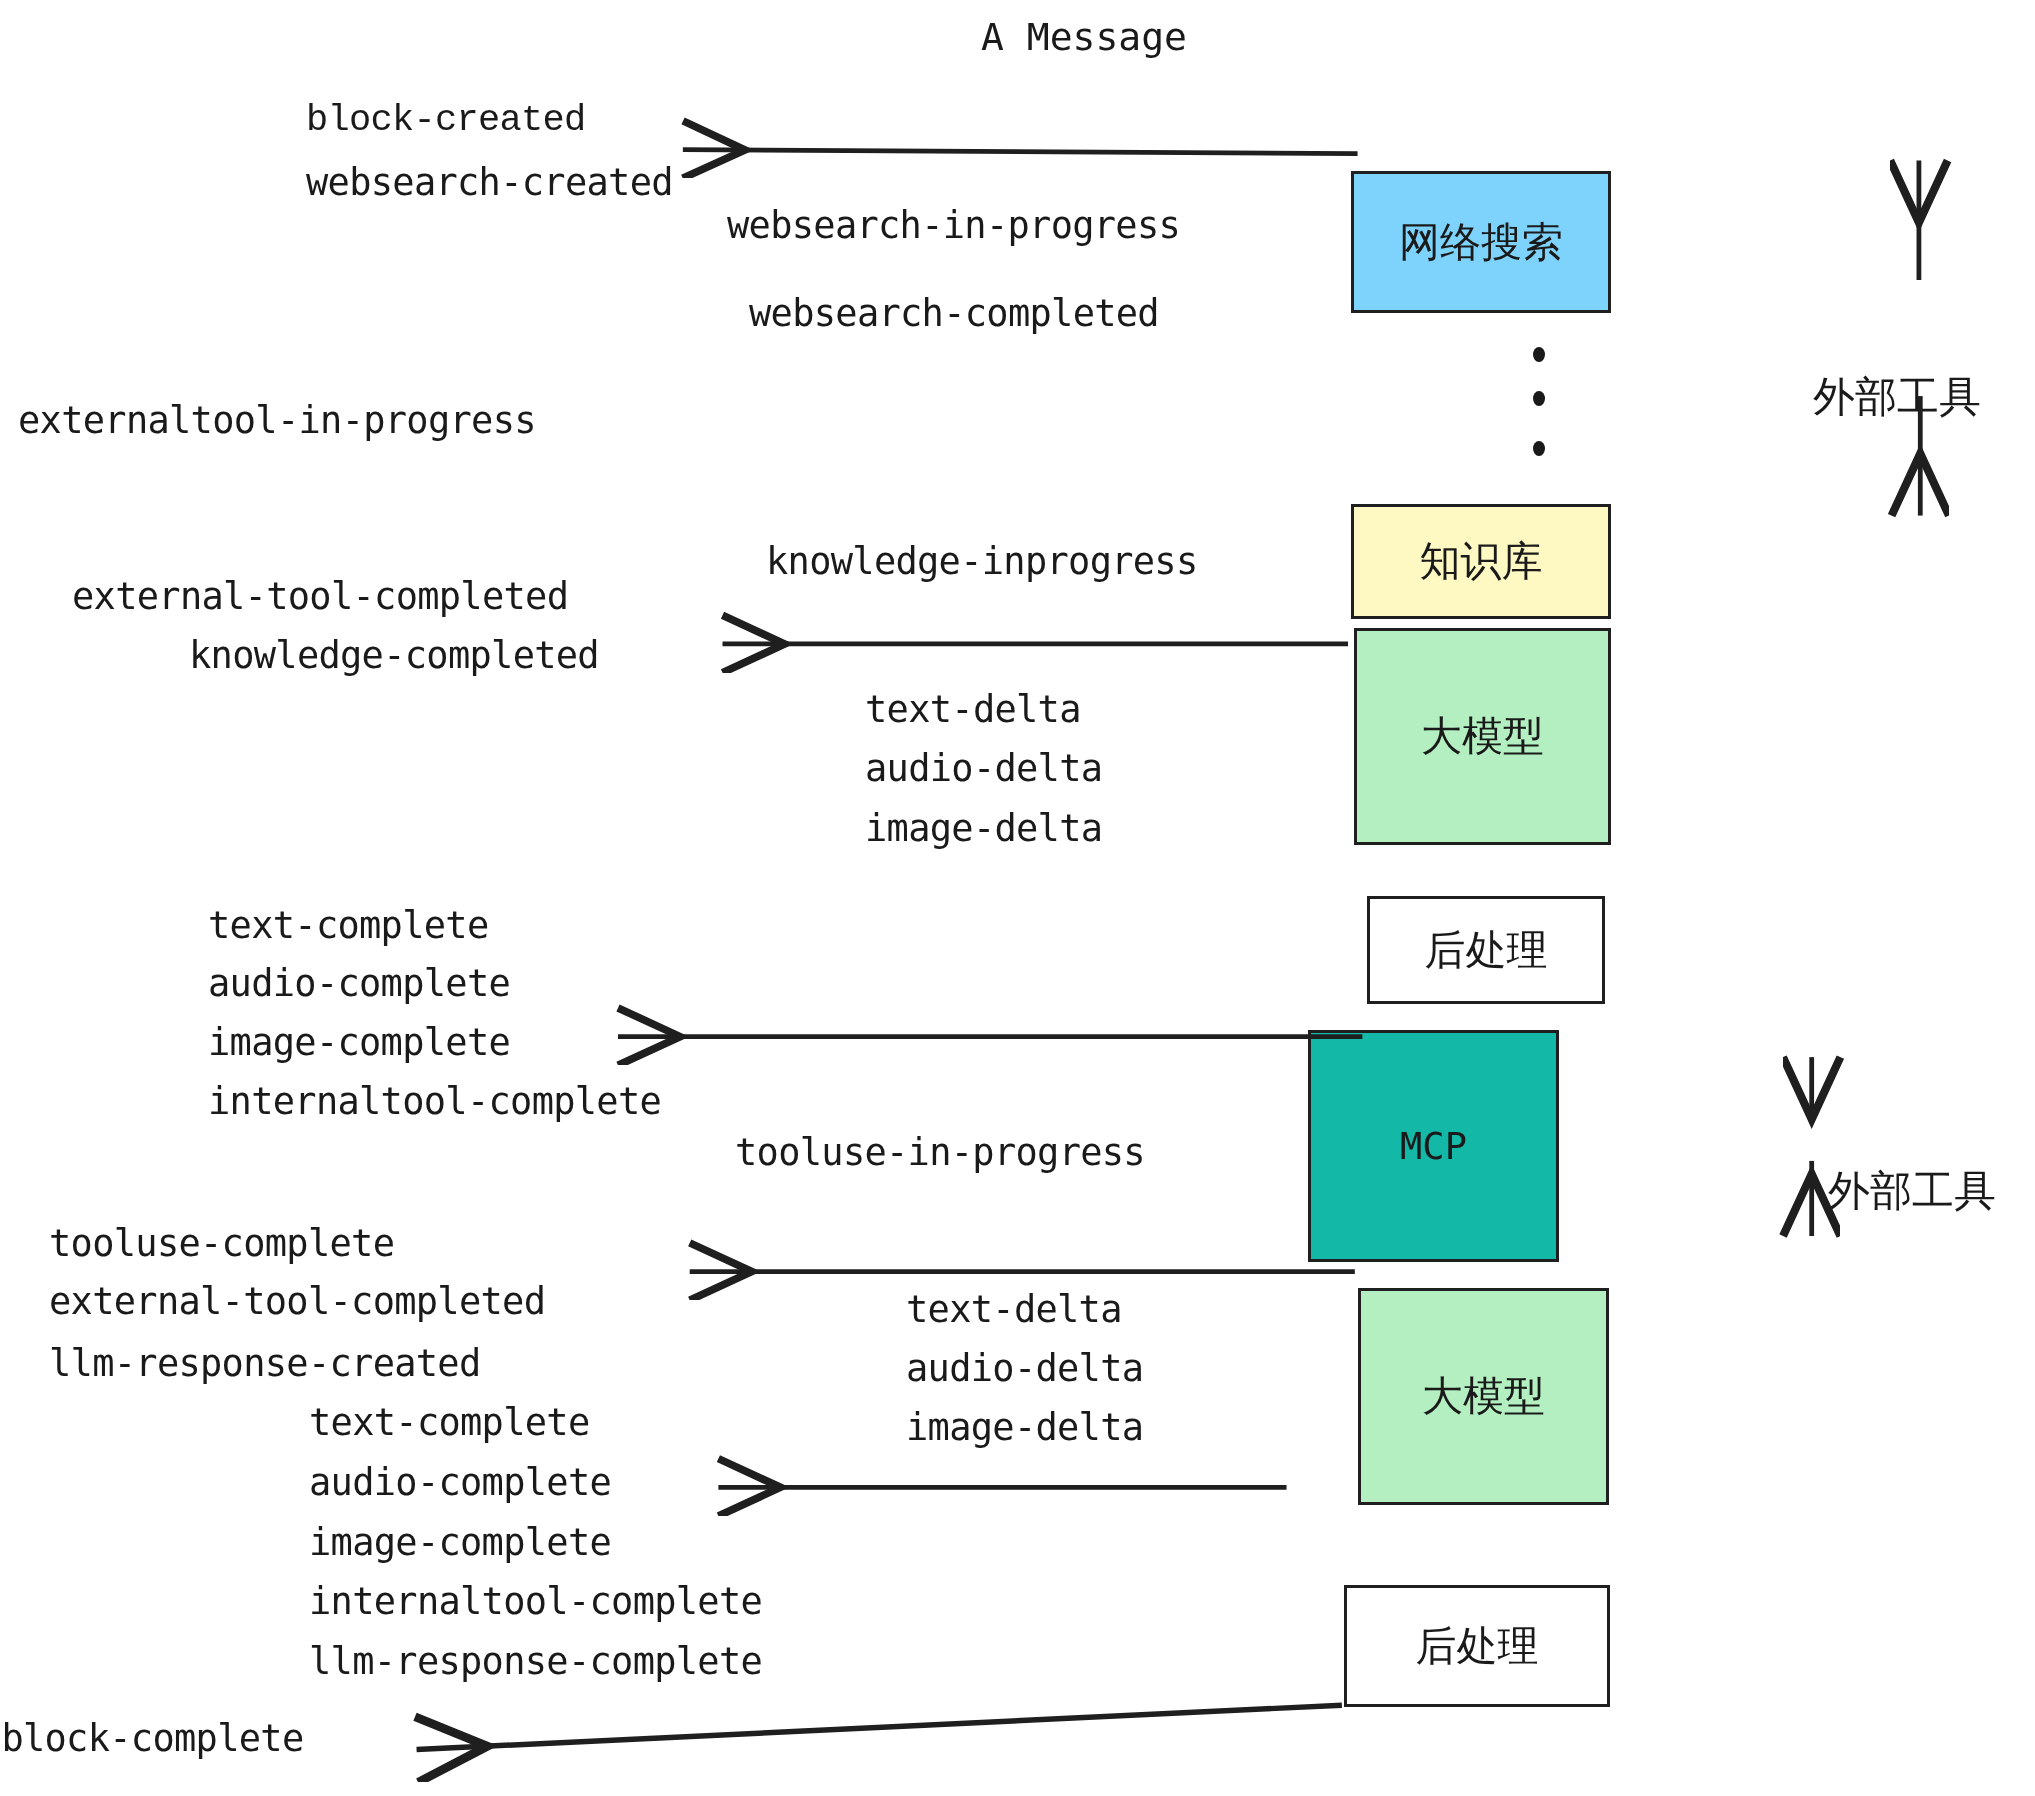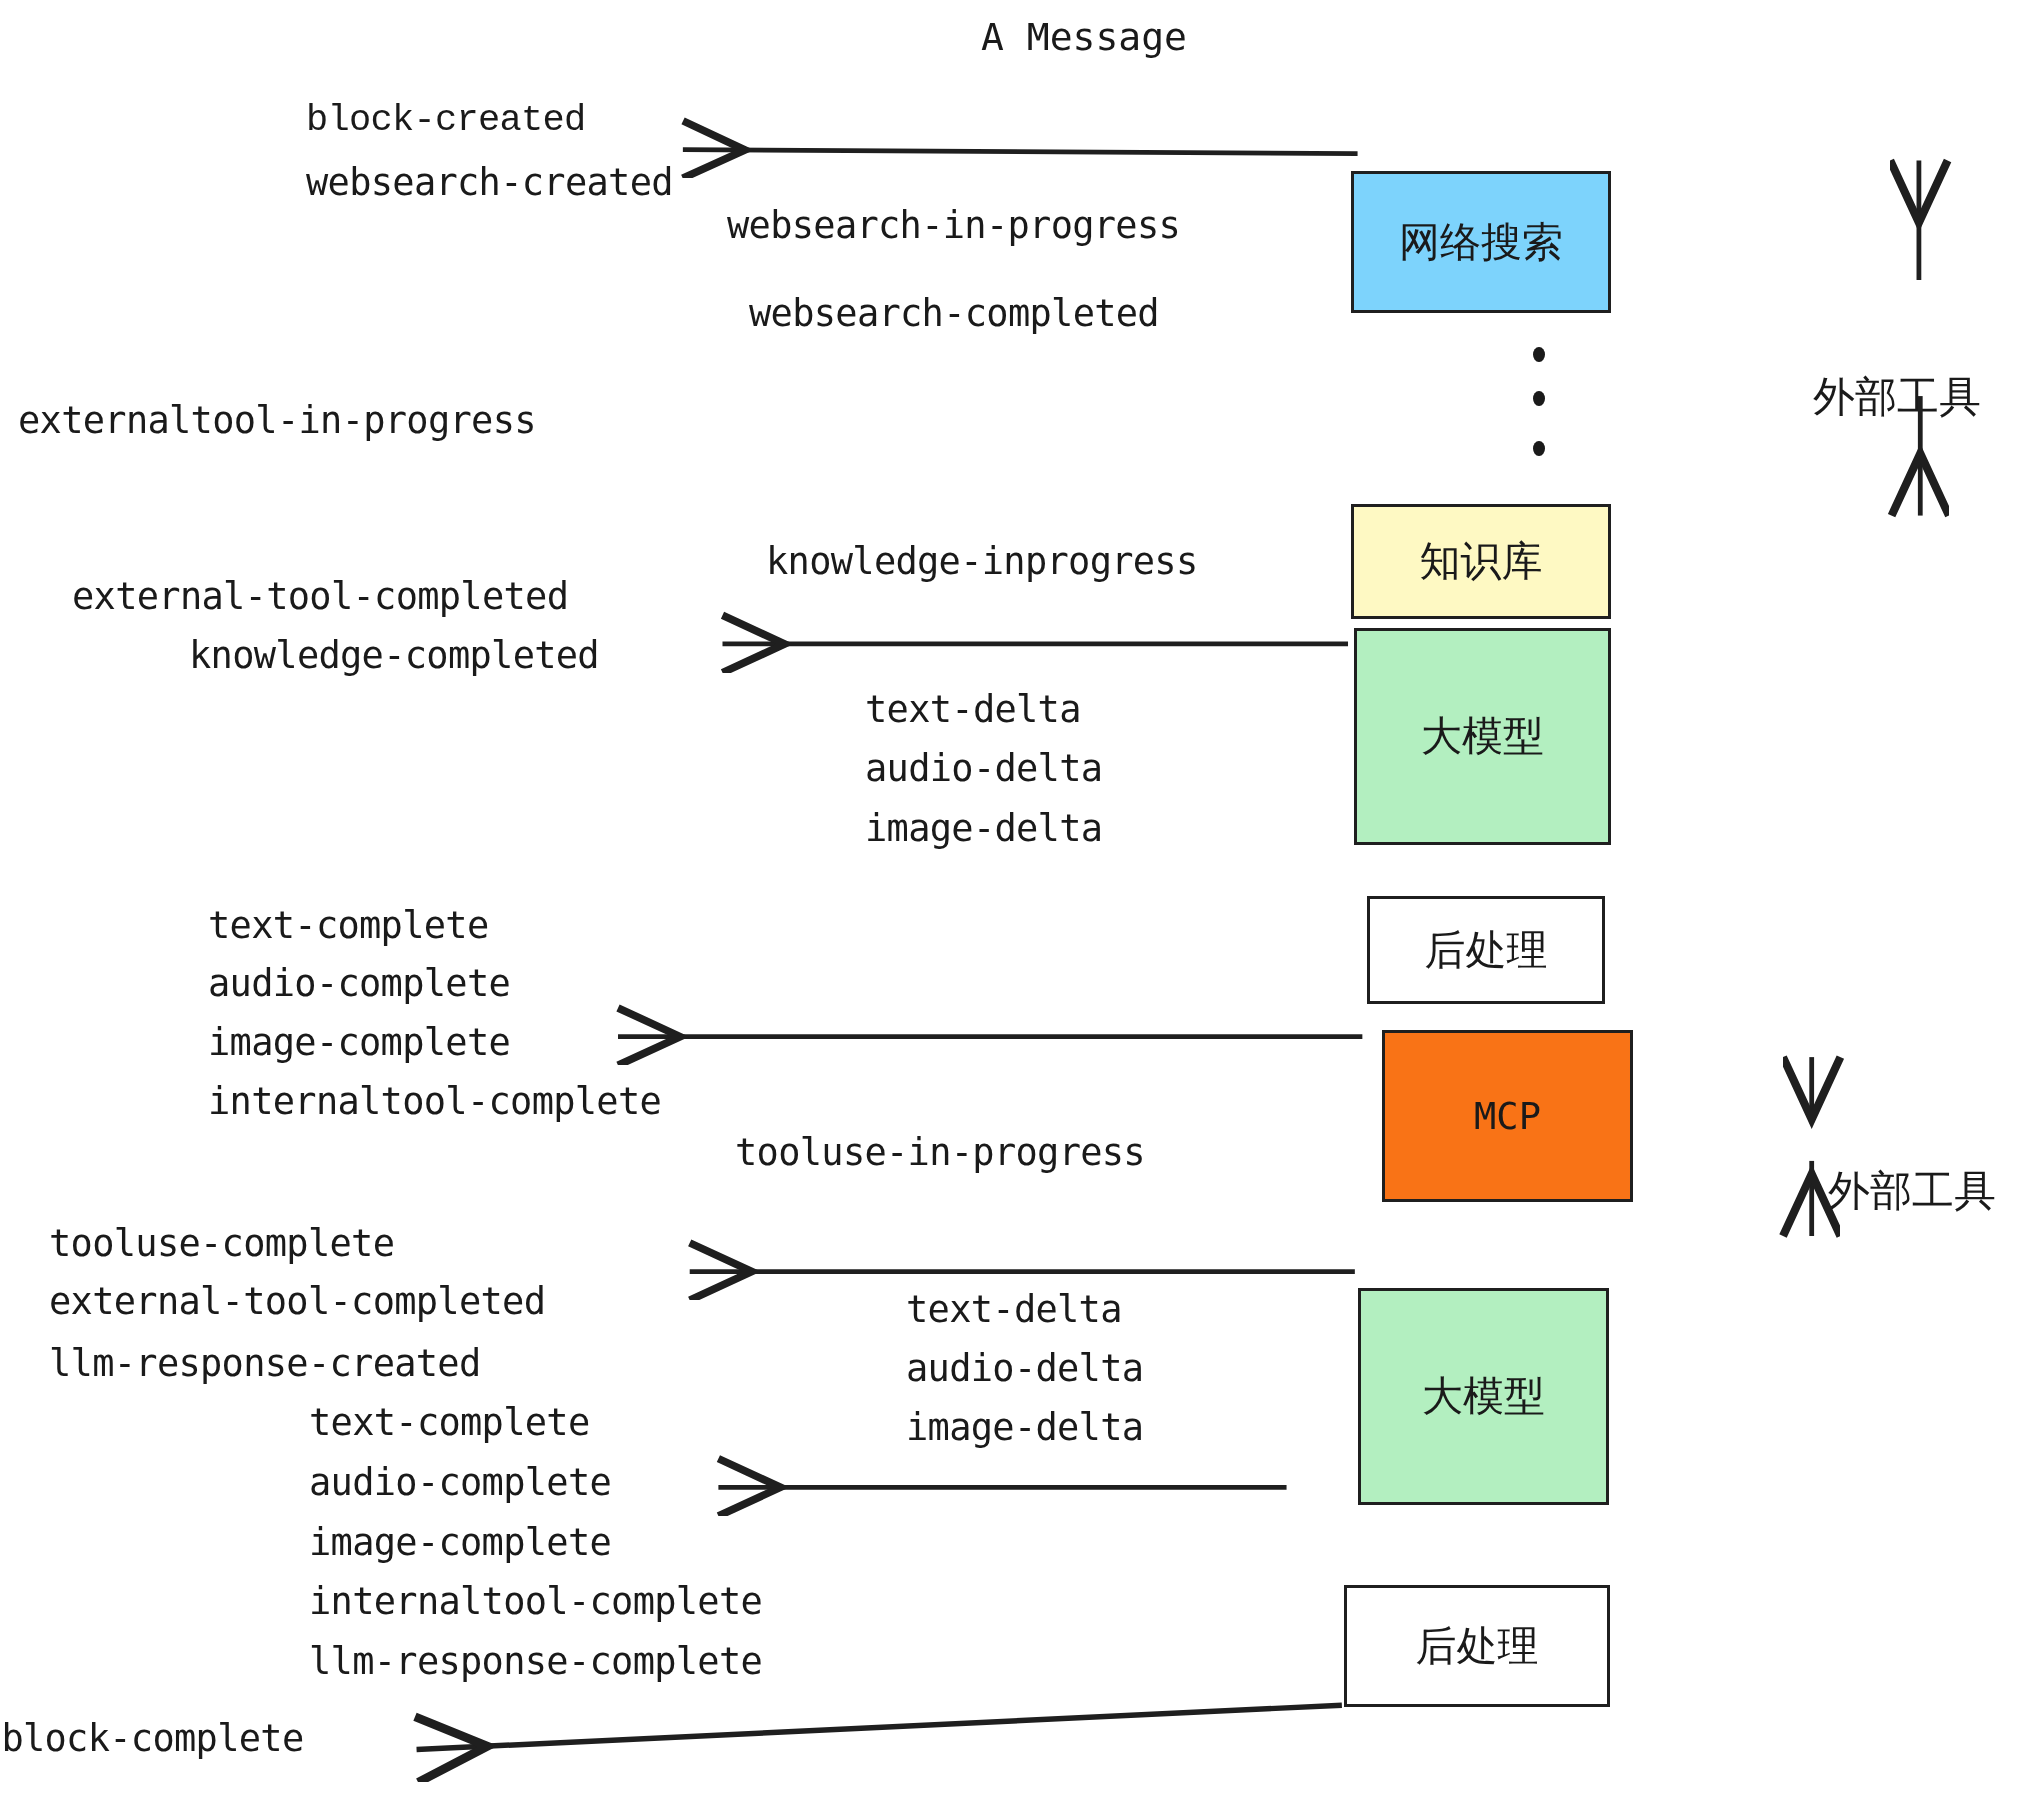--- a/index.html
+++ b/index.html
@@ -129,21 +129,21 @@
   </div>
 
   <div class="box" style="left:1354px; top:628px; width:257px; height:217px; background:#B3EFC0;">
     <span>大模型</span>
   </div>
 
   <div class="box" style="left:1367px; top:896px; width:238px; height:108px; background:#FFFFFF;">
     <span>后处理</span>
   </div>
 
-  <div class="box mono" style="left:1382px; top:1030px; width:251px; height:172px; background:#f97316;">
+  <div class="box mono" style="left:1308px; top:1030px; width:251px; height:232px; background:#14b8a6;">
     <span>MCP</span>
   </div>
 
   <div class="box" style="left:1358px; top:1288px; width:251px; height:217px; background:#B3EFC0;">
     <span>大模型</span>
   </div>
 
   <div class="box" style="left:1344px; top:1585px; width:266px; height:122px; background:#FFFFFF;">
     <span>后处理</span>
   </div>

